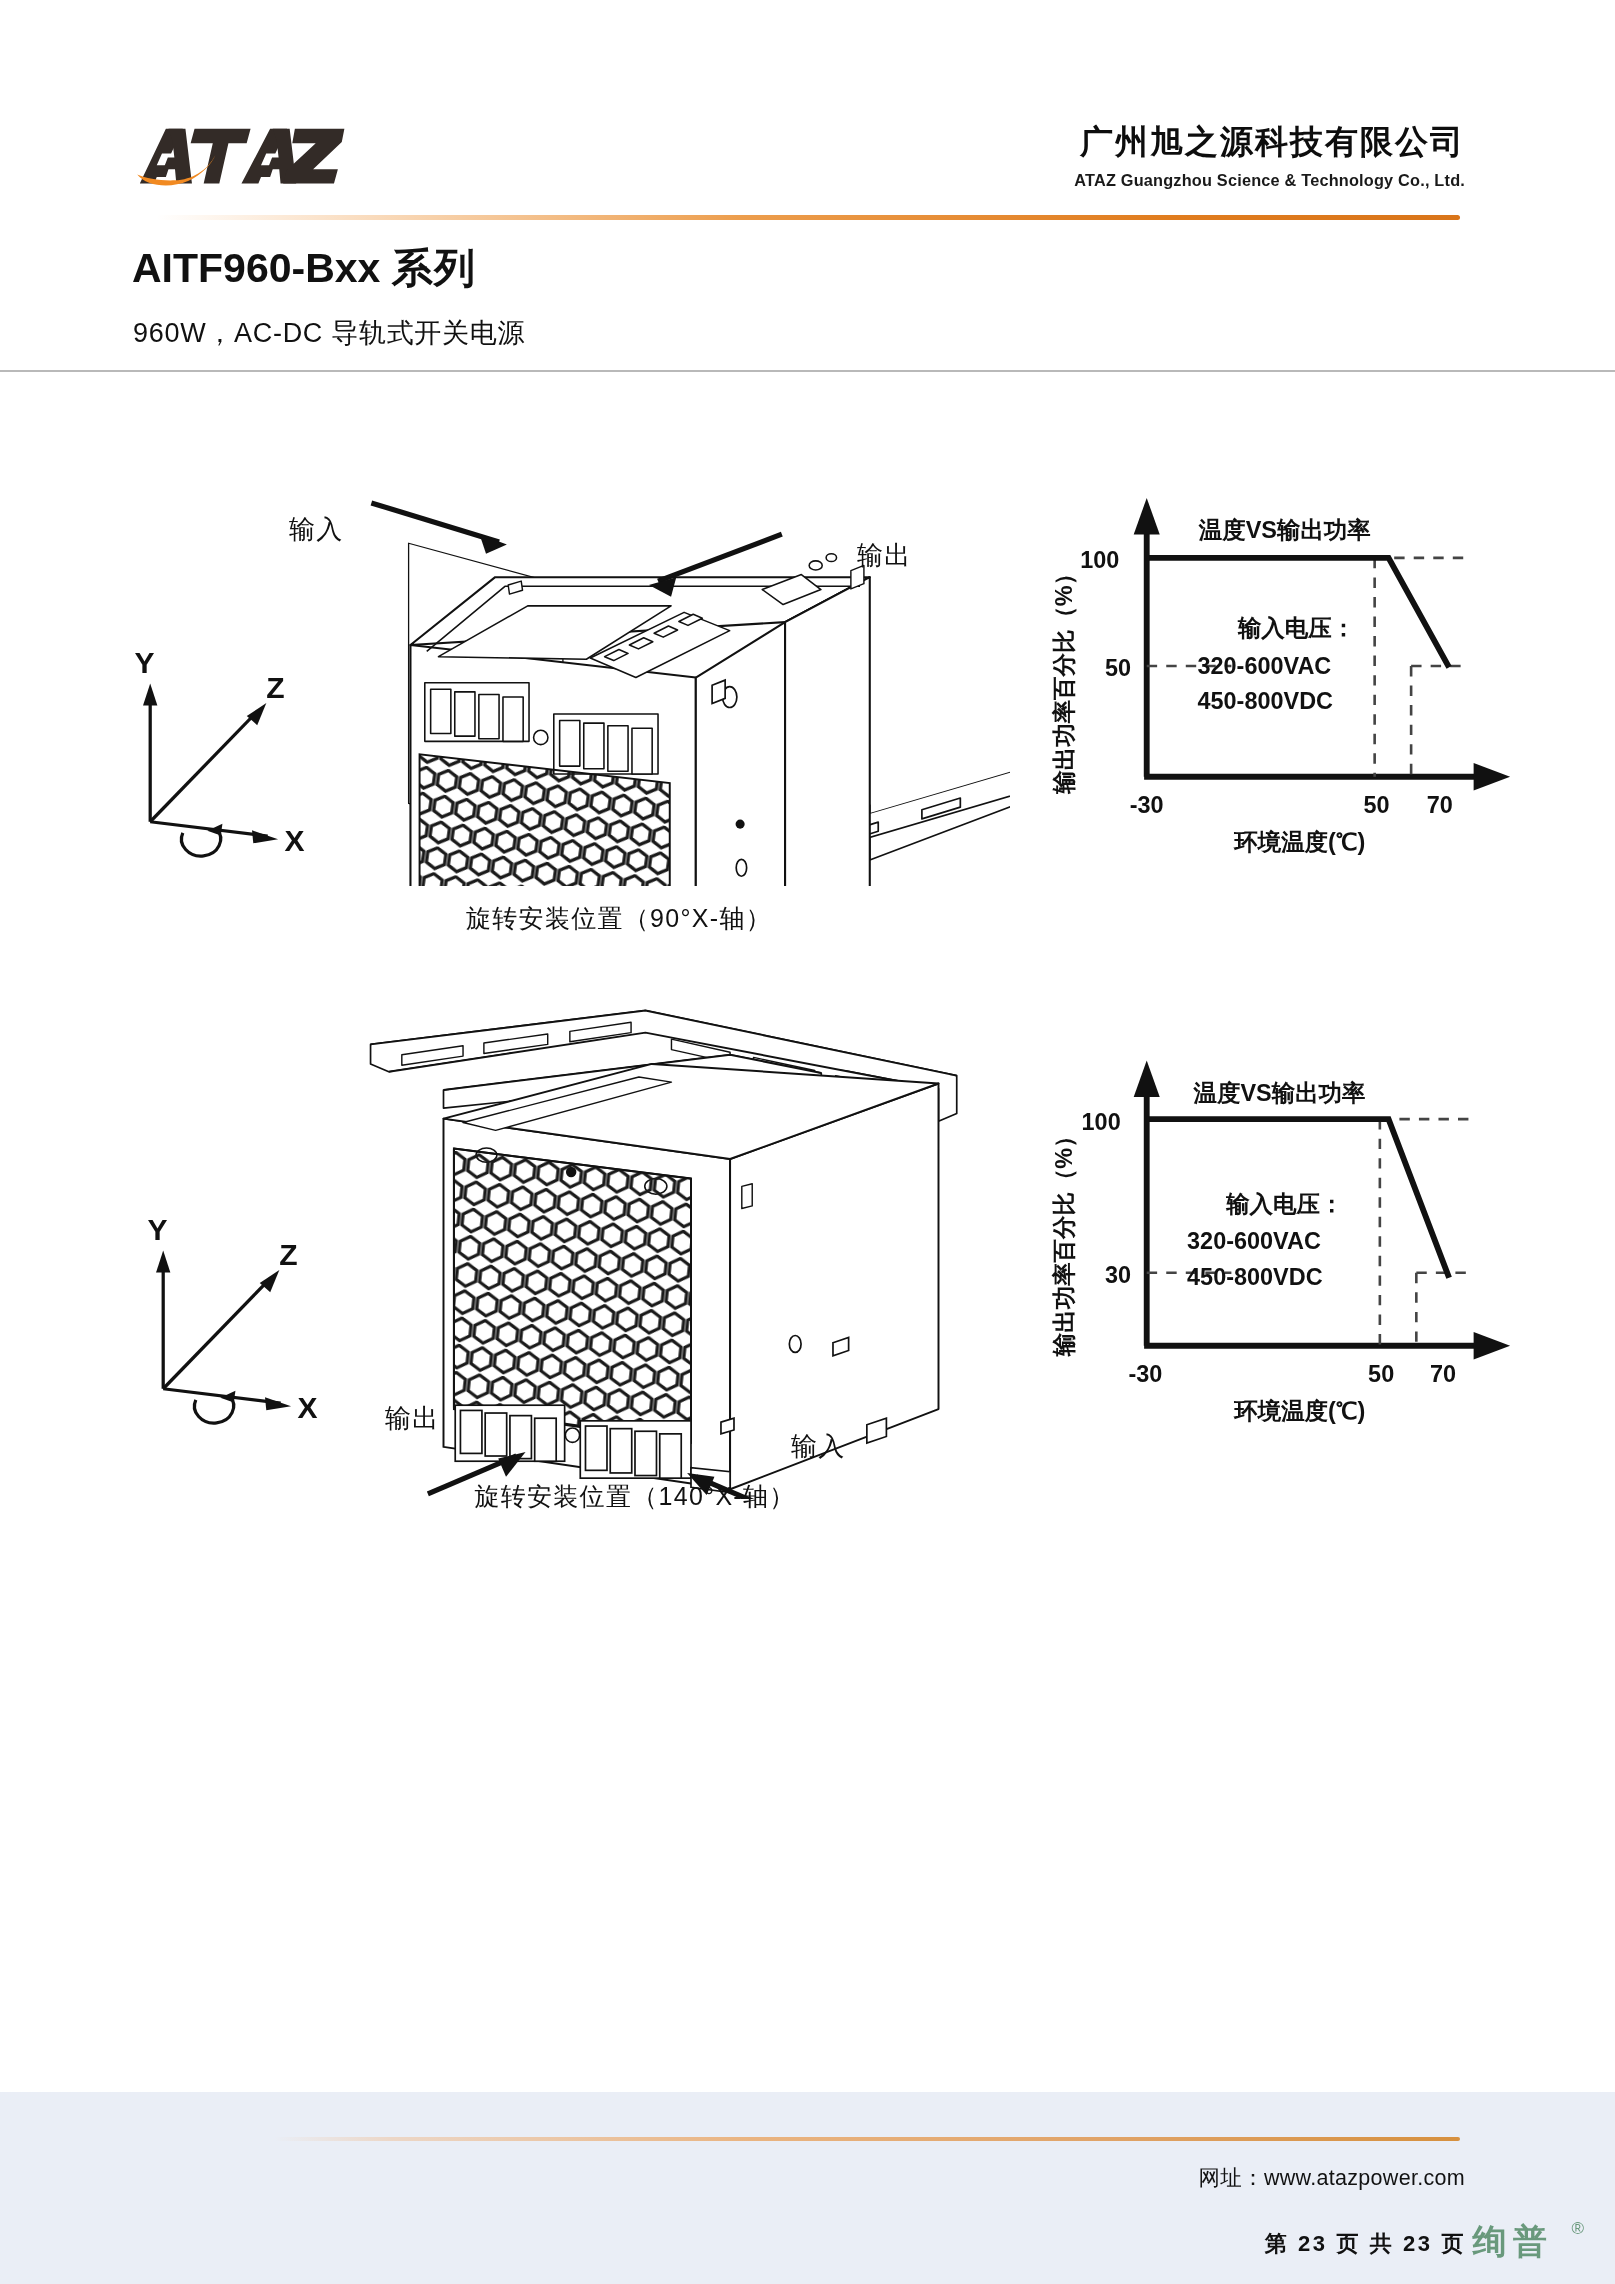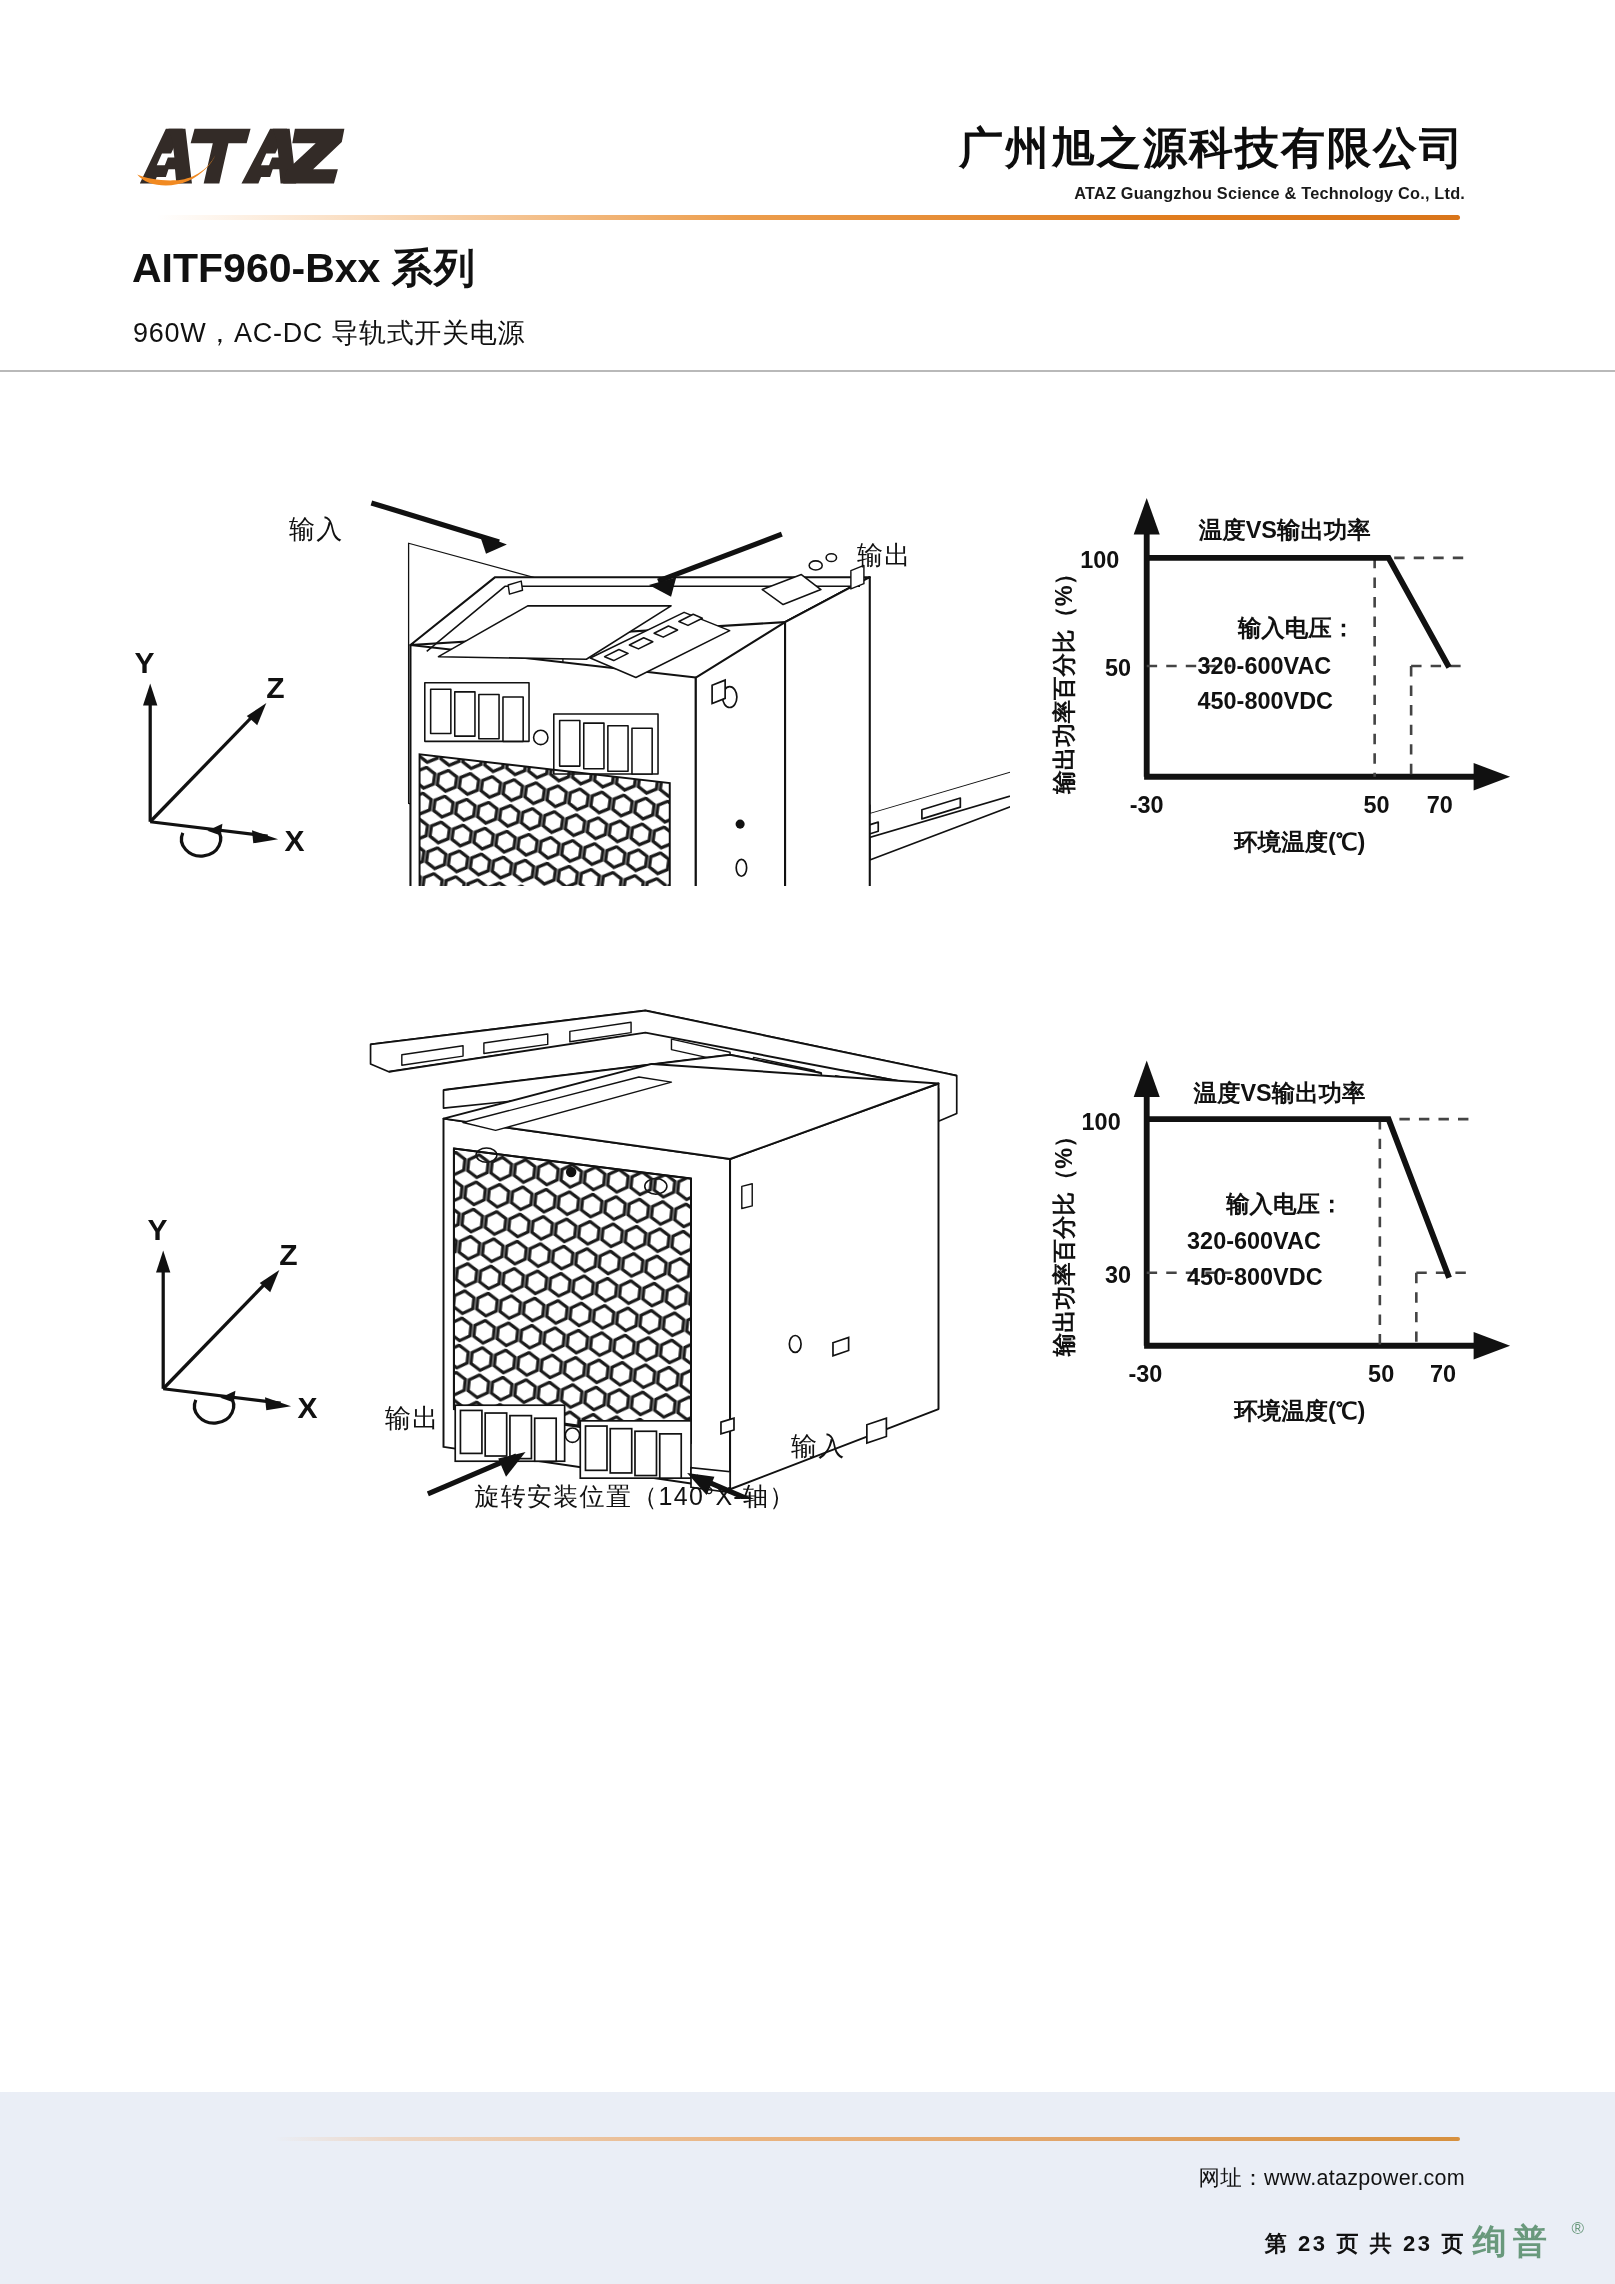--- a/index.html
+++ b/index.html
@@ -10,21 +10,21 @@
   }
   .page{position:absolute;left:0;top:0;width:1616px;height:2284px;background:#fff;}
 
   
   .header{position:absolute;left:0;top:0;width:1616px;height:235px;}
   .logo{position:absolute;left:132px;top:121px;width:215px;height:75px;}
   .logo svg{display:block;}
 
   .company{position:absolute;right:151px;top:123px;text-align:right;}
   .company .cn{
-    font-size:44px;font-weight:700;letter-spacing:2px;line-height:1.15;
+    font-size:33px;font-weight:700;letter-spacing:2px;line-height:1.15;
     color:#0d0d0d;white-space:nowrap;
   }
   .company .en{
     font-size:16.3px;font-weight:700;letter-spacing:0.2px;margin-top:10px;
     color:#1a1a1a;white-space:nowrap;
   }
   .hrule{
     position:absolute;left:156px;top:215px;width:1304px;height:4.6px;
     background:linear-gradient(to right,rgba(240,150,60,0) 0%,rgba(240,150,60,.25) 12%,rgba(233,140,45,.85) 45%,#e07c1e 78%,#d9751a 100%);
     border-radius:2.6px;
@@ -241,20 +241,21 @@
 
       <g>
         <line x1="770" y1="120" x2="580" y2="192" stroke="#111" stroke-width="8"></line>
         <polygon points="566,198 608,186 600,216" fill="#111"></polygon>
       </g>
     </svg>
   </div>
   <div style="position:absolute;left:289px;top:512px;font-size:26px;letter-spacing:1.3px;">输入</div>
   <div style="position:absolute;left:857px;top:538px;font-size:26px;letter-spacing:1.3px;">输出</div>
 
+  <div class="caption" style="left:293px;top:902px;width:652px;">旋转安装位置（90°X-轴）</div>
 
   <div class="fig" style="left:1036px;top:482px;width:521px;height:385px;">
     <svg width="521" height="385" viewBox="0 0 800 590">
 
       <line x1="170" y1="62" x2="170" y2="452" stroke="#111" stroke-width="9"></line>
       <polygon points="170,24 150,80 190,80" fill="#111"></polygon>
 
       <line x1="166" y1="452" x2="690" y2="452" stroke="#111" stroke-width="9"></line>
       <polygon points="728,452 672,431 672,473" fill="#111"></polygon>
 

